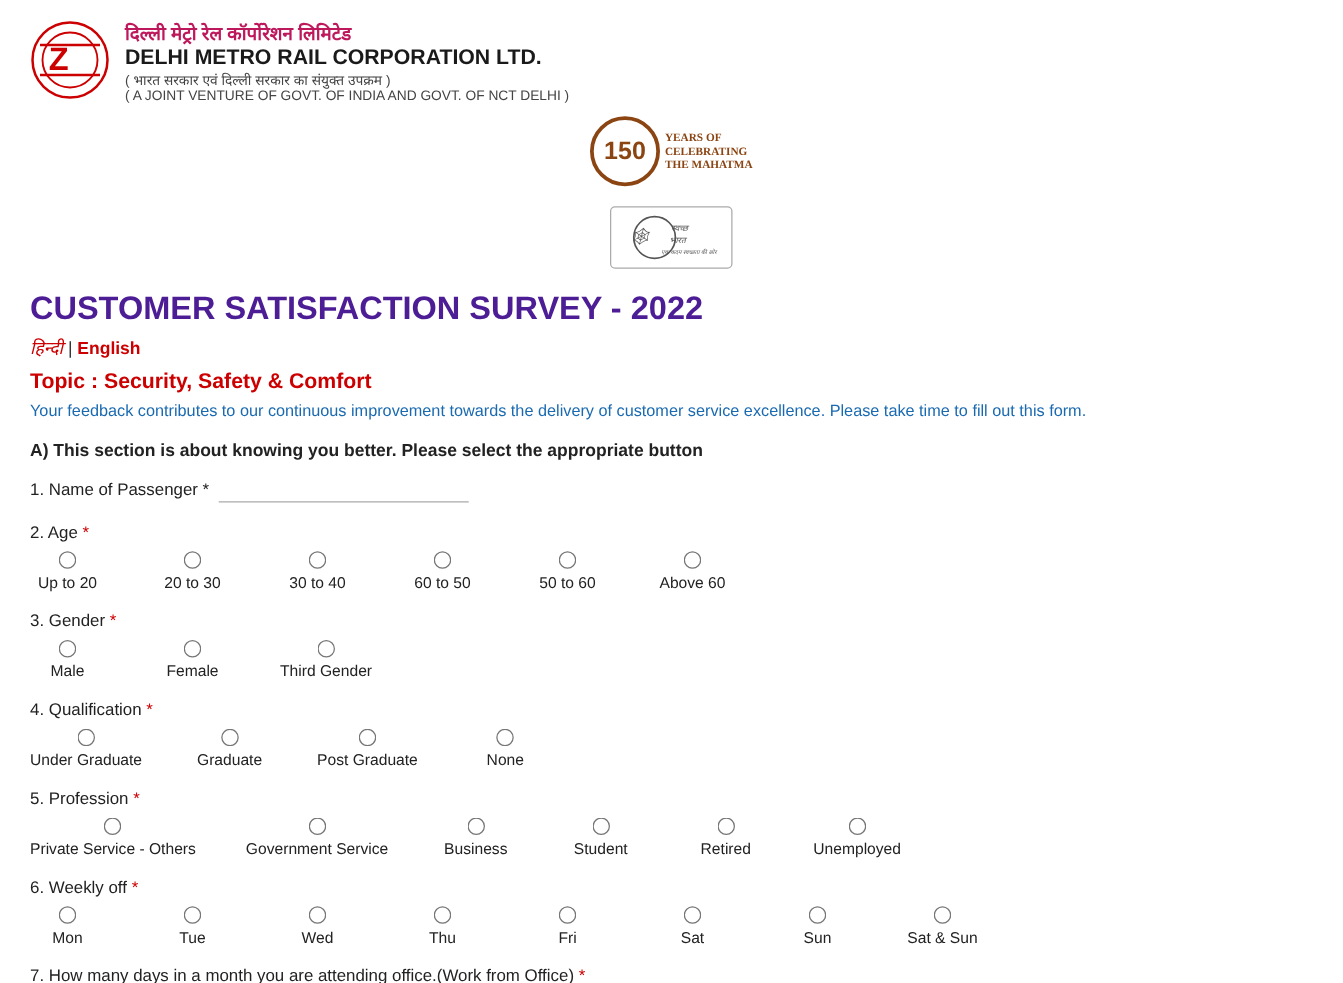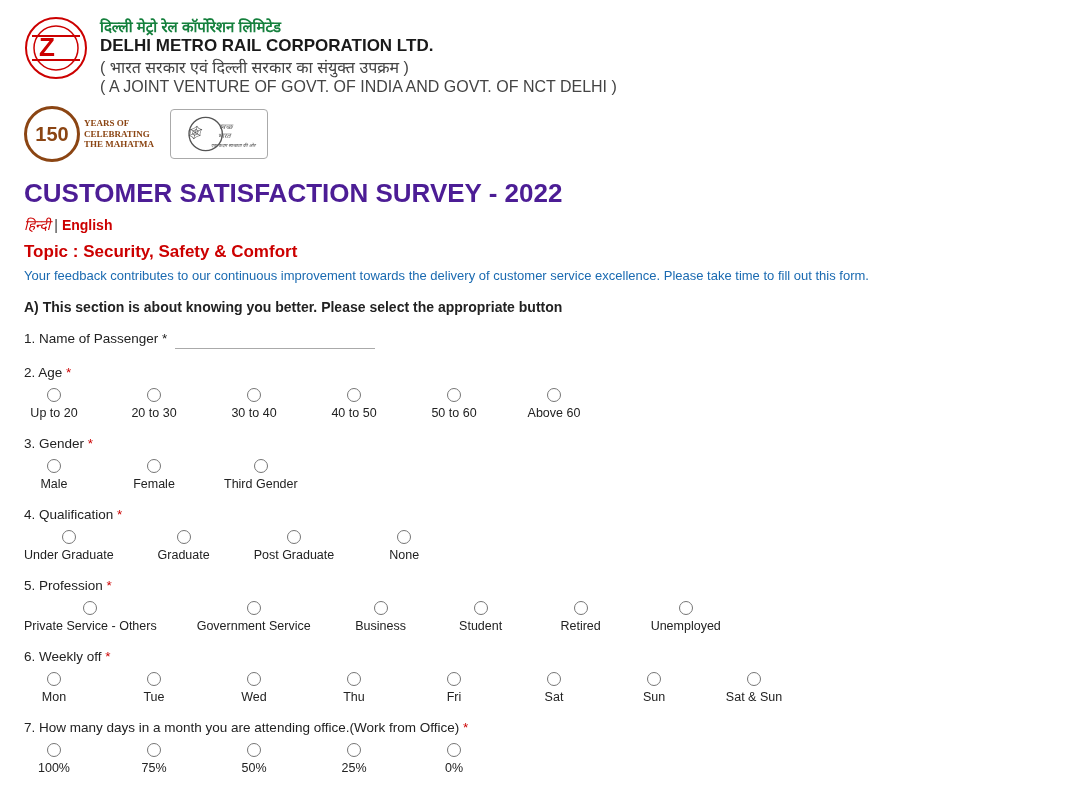--- a/index.html
+++ b/index.html
@@ -22,31 +22,32 @@
       flex-shrink: 0;
     }
     .org-text h1 {
       font-size: 17px;
       font-weight: bold;
       color: #1a1a1a;
     }
     .org-text .hindi-name {
       font-size: 15px;
       font-weight: bold;
-      color: #15803d;
+      color: #be185d;
     }
     .org-text .subtitle {
-      font-size: 16px;
+      font-size: 11px;
       color: #444;
     }
     .logos-row {
       display: flex;
       align-items: center;
       gap: 16px;
       margin: 8px 0 16px 0;
+      flex-direction: column;
     }
     .years-logo {
       display: flex;
       align-items: center;
       gap: 4px;
     }
     .years-circle {
       width: 56px;
       height: 56px;
       border: 3px solid #8B4513;
@@ -230,21 +231,21 @@
       <div class="radio-item">
         <input type="radio" name="q2" value="20_to_30" style="">
         <label>20 to 30</label>
       </div>
       <div class="radio-item">
         <input type="radio" name="q2" value="30_to_40" style="">
         <label>30 to 40</label>
       </div>
       <div class="radio-item">
         <input type="radio" name="q2" value="40_to_50" style="">
-        <label>40 to 50</label>
+        <label>60 to 50</label>
       </div>
       <div class="radio-item">
         <input type="radio" name="q2" value="50_to_60" style="">
         <label>50 to 60</label>
       </div>
       <div class="radio-item">
         <input type="radio" name="q2" value="above_60" style="">
         <label>Above 60</label>
       </div>
     </div>

